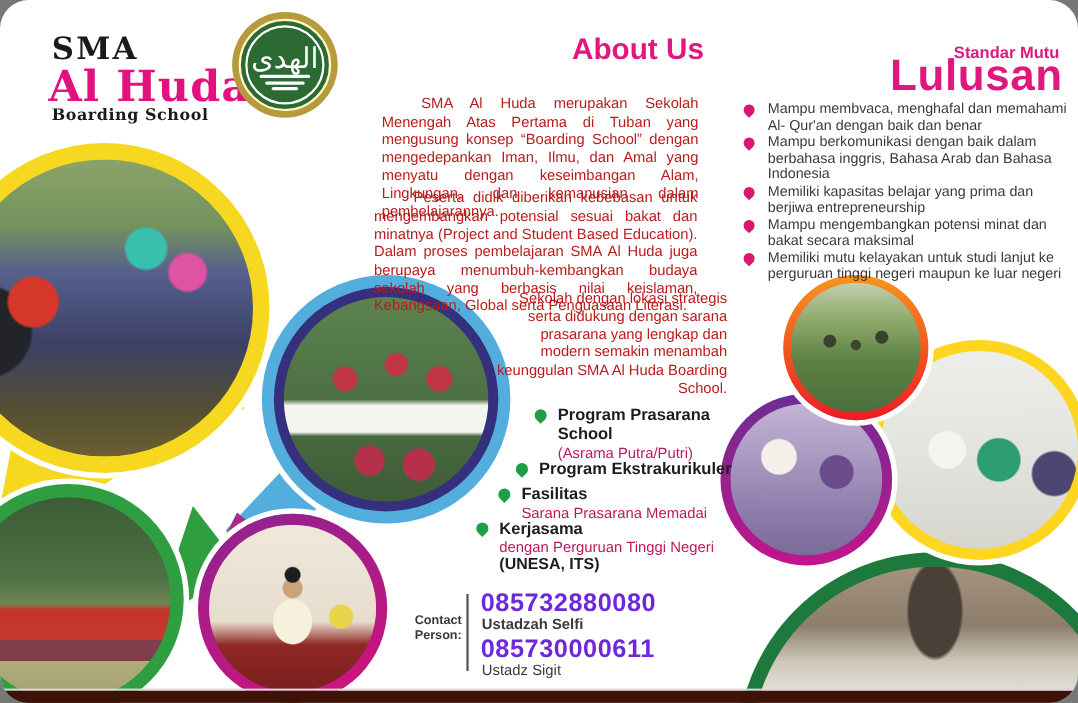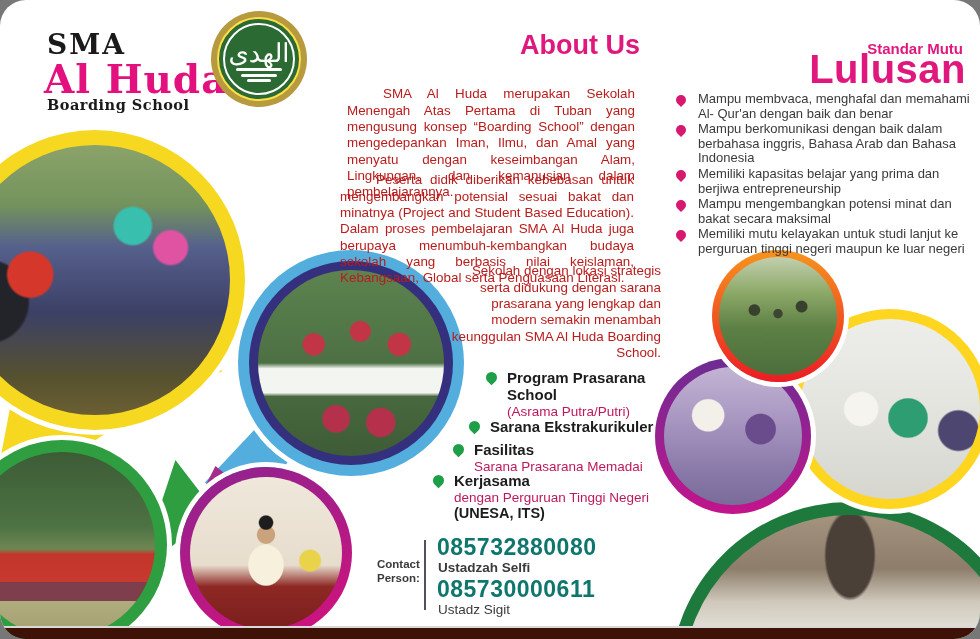--- a/index.html
+++ b/index.html
@@ -13,21 +13,21 @@
   .brand-top{left:47px;top:28px;font-family:"DejaVu Serif", serif;font-weight:bold;
              font-size:28px;color:#1a1a1a;letter-spacing:2px;}
   .brand-main{left:44px;top:56px;font-family:"DejaVu Serif", serif;font-weight:bold;
              font-size:39px;color:#e3117e;letter-spacing:1px;}
   .brand-tag{left:47px;top:96px;font-family:"DejaVu Serif", serif;font-weight:bold;
              font-size:14.5px;color:#1a1a1a;letter-spacing:.5px;}
   
   .logo{left:211px;top:11px;width:96px;height:96px;border-radius:50%;
         background:#b79a3d;display:flex;align-items:center;justify-content:center;}
   .logo-inner{width:84px;height:84px;border-radius:50%;background:#2c6a33;
-        border:2px solid #fde047;box-sizing:border-box;display:flex;flex-direction:column;
+        border:2px solid #fef9c3;box-sizing:border-box;display:flex;flex-direction:column;
         align-items:center;justify-content:center;outline:2px solid #ffffff;outline-offset:-8px;}
   .logo-callig{color:#ffffff;font-size:26px;line-height:1;margin-top:4px;}
   .logo-lines span{display:block;height:3px;background:#fff;border-radius:2px;margin:2.5px auto 0;}
   .logo-lines .l1{width:46px;} .logo-lines .l2{width:36px;} .logo-lines .l3{width:24px;}
   
   .tail{position:absolute;}
   .tail-yellow{left:0;top:352px;width:232px;height:118px;background:#f6d821;
     clip-path:polygon(0 92%,6% 30%,40% 4%,80% 0,96% 16%,56% 55%,22% 100%);z-index:1;}
   .tail-blue{left:205px;top:403px;width:118px;height:128px;background:#53aede;
     clip-path:polygon(100% 0,55% 8%,0 62%,35% 100%);z-index:1;}
@@ -108,21 +108,21 @@
   .prog-sub{font-size:13.5px;color:#be185d;line-height:1.15;}
   .prog-sub2{font-size:14.5px;font-weight:bold;color:#1c1c1c;line-height:1.2;}
   .prog1{left:486px;top:370px;width:190px;}
   .prog2{left:469px;top:419px;width:220px;}
   .prog3{left:453px;top:442px;width:220px;}
   .prog4{left:421px;top:473px;width:240px;justify-content:center;}
   
   .contact-label{left:377px;top:558px;font-size:11.5px;font-weight:bold;color:#3a3a3a;
                  line-height:1.2;z-index:10;}
   .contact-divider{left:424px;top:540px;width:2px;height:70px;background:#55505a;z-index:10;}
-  .phone{font-size:23px;font-weight:800;color:#0f766e;letter-spacing:.5px;z-index:10;}
+  .phone{font-size:23px;font-weight:800;color:#6d28d9;letter-spacing:.5px;z-index:10;}
   .pname{font-size:13.5px;color:#3a3a3a;z-index:10;}
   .phone1{left:437px;top:534px;} .pname1{left:438px;top:560px;font-weight:bold;}
   .phone2{left:437px;top:576px;} .pname2{left:438px;top:602px;}
   
   .std-kicker{right:17px;top:40px;font-size:15px;font-weight:bold;color:#e0187e;z-index:10;}
   .std-title{right:14px;top:49px;font-size:40px;font-weight:bold;color:#e0187e;z-index:10;
              line-height:1;letter-spacing:.5px;}
   .std-list{left:676px;top:92px;width:296px;z-index:10;}
   .std-item{display:flex;align-items:flex-start;margin:0 0 1px 0;}
   .std-item .drop{margin-top:3px;margin-right:12px;width:10px;height:10px;}
@@ -191,21 +191,21 @@
   <div class="abs prog prog1">
     <span class="drop drop-green"></span>
     <div>
       <div class="prog-title">Program Prasarana School</div>
       <div class="prog-sub">(Asrama Putra/Putri)</div>
     </div>
   </div>
   <div class="abs prog prog2">
     <span class="drop drop-green"></span>
     <div>
-      <div class="prog-title">Sarana Ekstrakurikuler</div>
+      <div class="prog-title">Program Ekstrakurikuler</div>
     </div>
   </div>
   <div class="abs prog prog3">
     <span class="drop drop-green"></span>
     <div>
       <div class="prog-title">Fasilitas</div>
       <div class="prog-sub">Sarana Prasarana Memadai</div>
     </div>
   </div>
   <div class="abs prog prog4">

